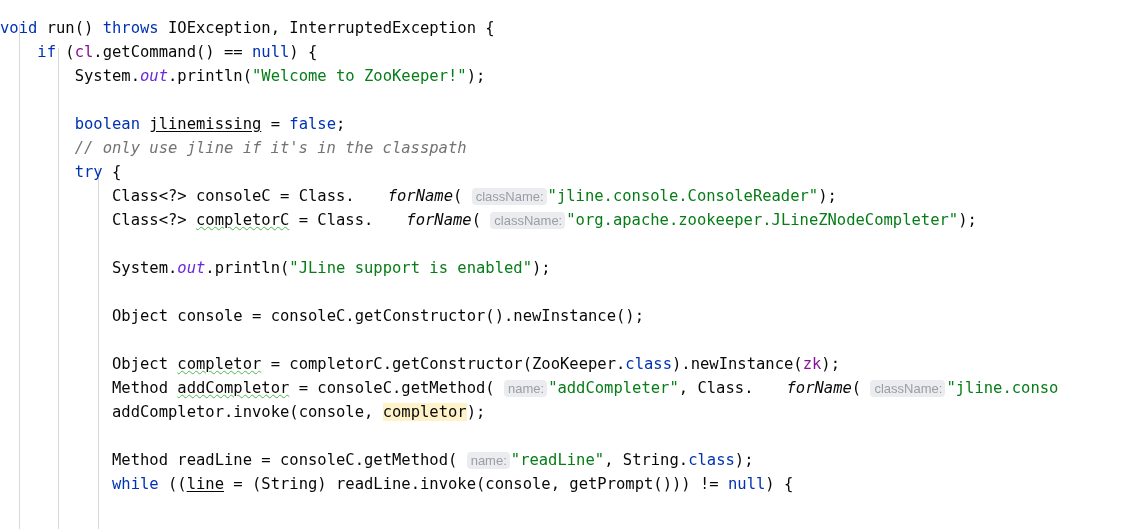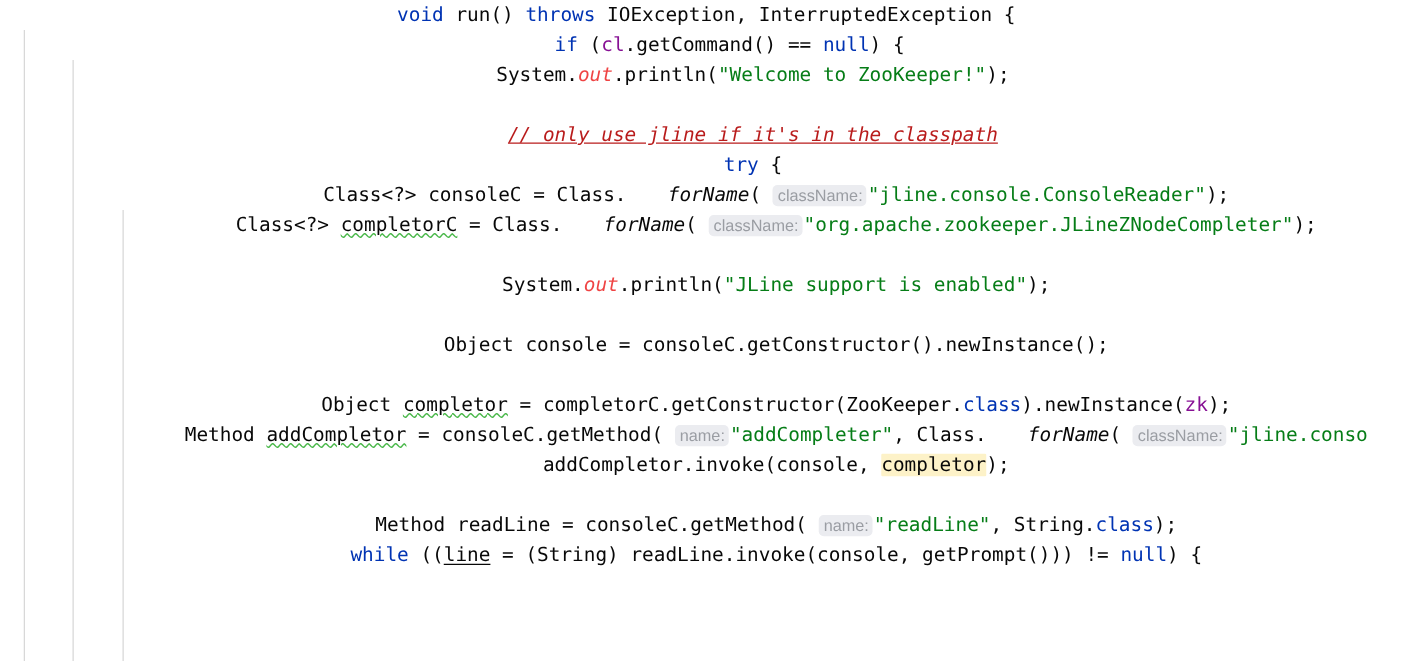--- a/index.html
+++ b/index.html
@@ -24,42 +24,41 @@
     pointer-events: none;
   }
   .iguide {
     position: absolute;
     width: 1px;
     background: #d8d8d8;
   }
   .code-area {
     position: absolute;
     left: 0;
-    top: 0;
+    top: 16px;
     width: 1130px;
     height: 473px;
     padding: 0;
-    text-align: center;
   }
   .line {
     height: 24px;
     line-height: 24px;
     font-size: 15.5px;
     letter-spacing: 0px;
     white-space: pre;
     color: #080808;
     font-family: "DejaVu Sans Mono", monospace;
   }
 
   
   .kw   { color: #0033b3; }
   .str  { color: #067d17; }
-  .cmt  { color: #b91c1c; font-style: italic; text-decoration: underline; }
+  .cmt  { color: #737373; font-style: italic; }
   .fld  { color: #871094; }
-  .fldi { color: #ef4444; font-style: italic; }
+  .fldi { color: #6d28d9; font-style: italic; }
   .mth  { color: #080808; font-style: italic; margin-left: 33px; }
   .pln  { color: #080808; }
 
   
   .uline    { text-decoration: underline; text-decoration-color: #080808; text-underline-offset: 2px; }
   .squiggle {
     text-decoration: underline;
     text-decoration-style: wavy;
     text-decoration-color: #4ab84a;
     text-decoration-thickness: 1px;
@@ -95,20 +94,21 @@
   <div class="code-area">
 
     <div class="line"><span class="kw">void</span><span class="pln"> </span><span class="pln">run</span><span class="pln">() </span><span class="kw">throws</span><span class="pln"> </span><span class="pln">IOException</span><span class="pln">, </span><span class="pln">InterruptedException</span><span class="pln"> {</span></div>
 
     <div class="line"><span class="pln">    </span><span class="kw">if</span><span class="pln"> (</span><span class="fld">cl</span><span class="pln">.</span><span class="pln">getCommand</span><span class="pln">() == </span><span class="kw">null</span><span class="pln">) {</span></div>
 
     <div class="line"><span class="pln">        </span><span class="pln">System</span><span class="pln">.</span><span class="fldi">out</span><span class="pln">.</span><span class="pln">println</span><span class="pln">(</span><span class="str">"Welcome to ZooKeeper!"</span><span class="pln">);</span></div>
 
     <div class="line">&nbsp;</div>
 
+    <div class="line"><span class="pln">        </span><span class="kw">boolean</span><span class="pln"> </span><span class="pln uline">jlinemissing</span><span class="pln"> = </span><span class="kw">false</span><span class="pln">;</span></div>
 
     <div class="line"><span class="pln">        </span><span class="cmt">// only use jline if it's in the classpath</span></div>
 
     <div class="line"><span class="pln">        </span><span class="kw">try</span><span class="pln"> {</span></div>
 
     <div class="line"><span class="pln">            </span><span class="pln">Class</span><span class="pln">&lt;?&gt; </span><span class="pln">consoleC</span><span class="pln"> = </span><span class="pln">Class</span><span class="pln">.</span><span class="mth">forName</span><span class="pln">( </span><span class="hint">className:</span><span class="str">"jline.console.ConsoleReader"</span><span class="pln">);</span></div>
 
     <div class="line"><span class="pln">            </span><span class="pln">Class</span><span class="pln">&lt;?&gt; </span><span class="pln squiggle">completorC</span><span class="pln"> = </span><span class="pln">Class</span><span class="pln">.</span><span class="mth">forName</span><span class="pln">( </span><span class="hint">className:</span><span class="str">"org.apache.zookeeper.JLineZNodeCompleter"</span><span class="pln">);</span></div>
 
     <div class="line">&nbsp;</div>

